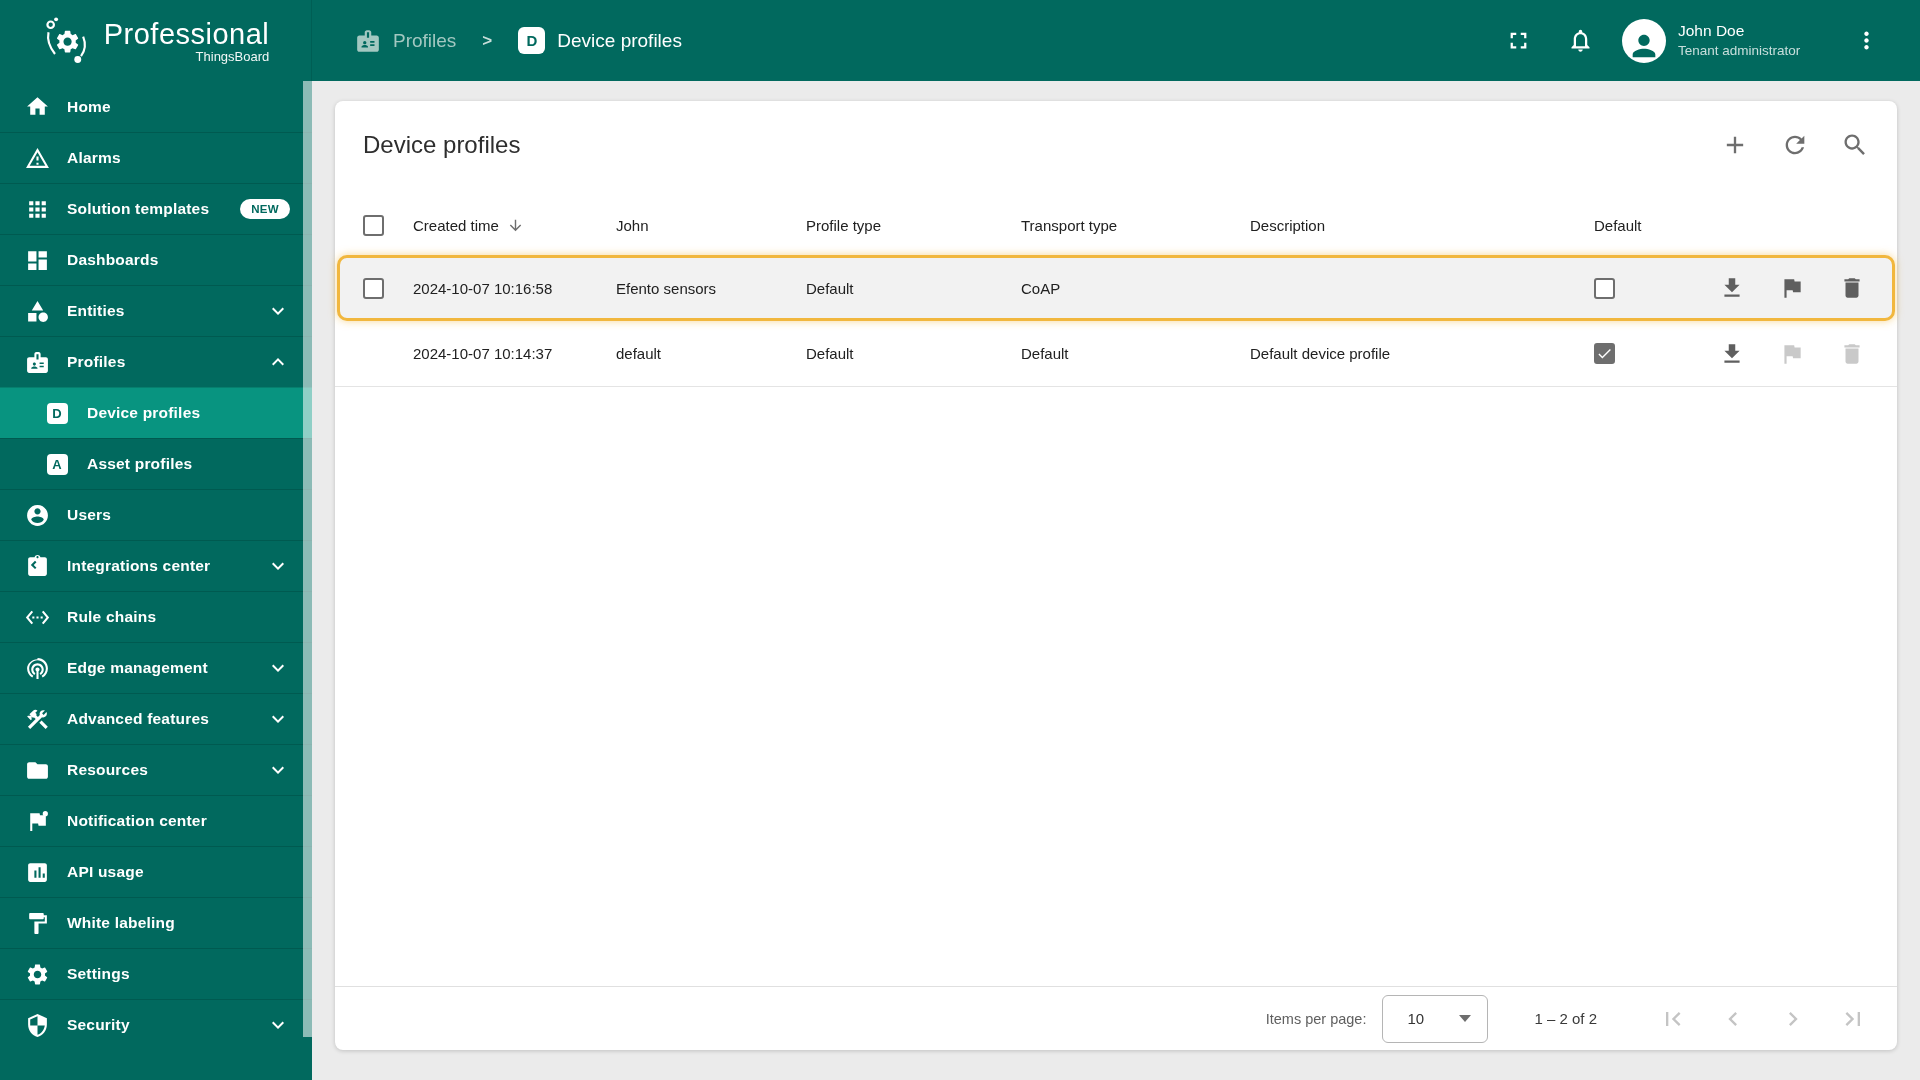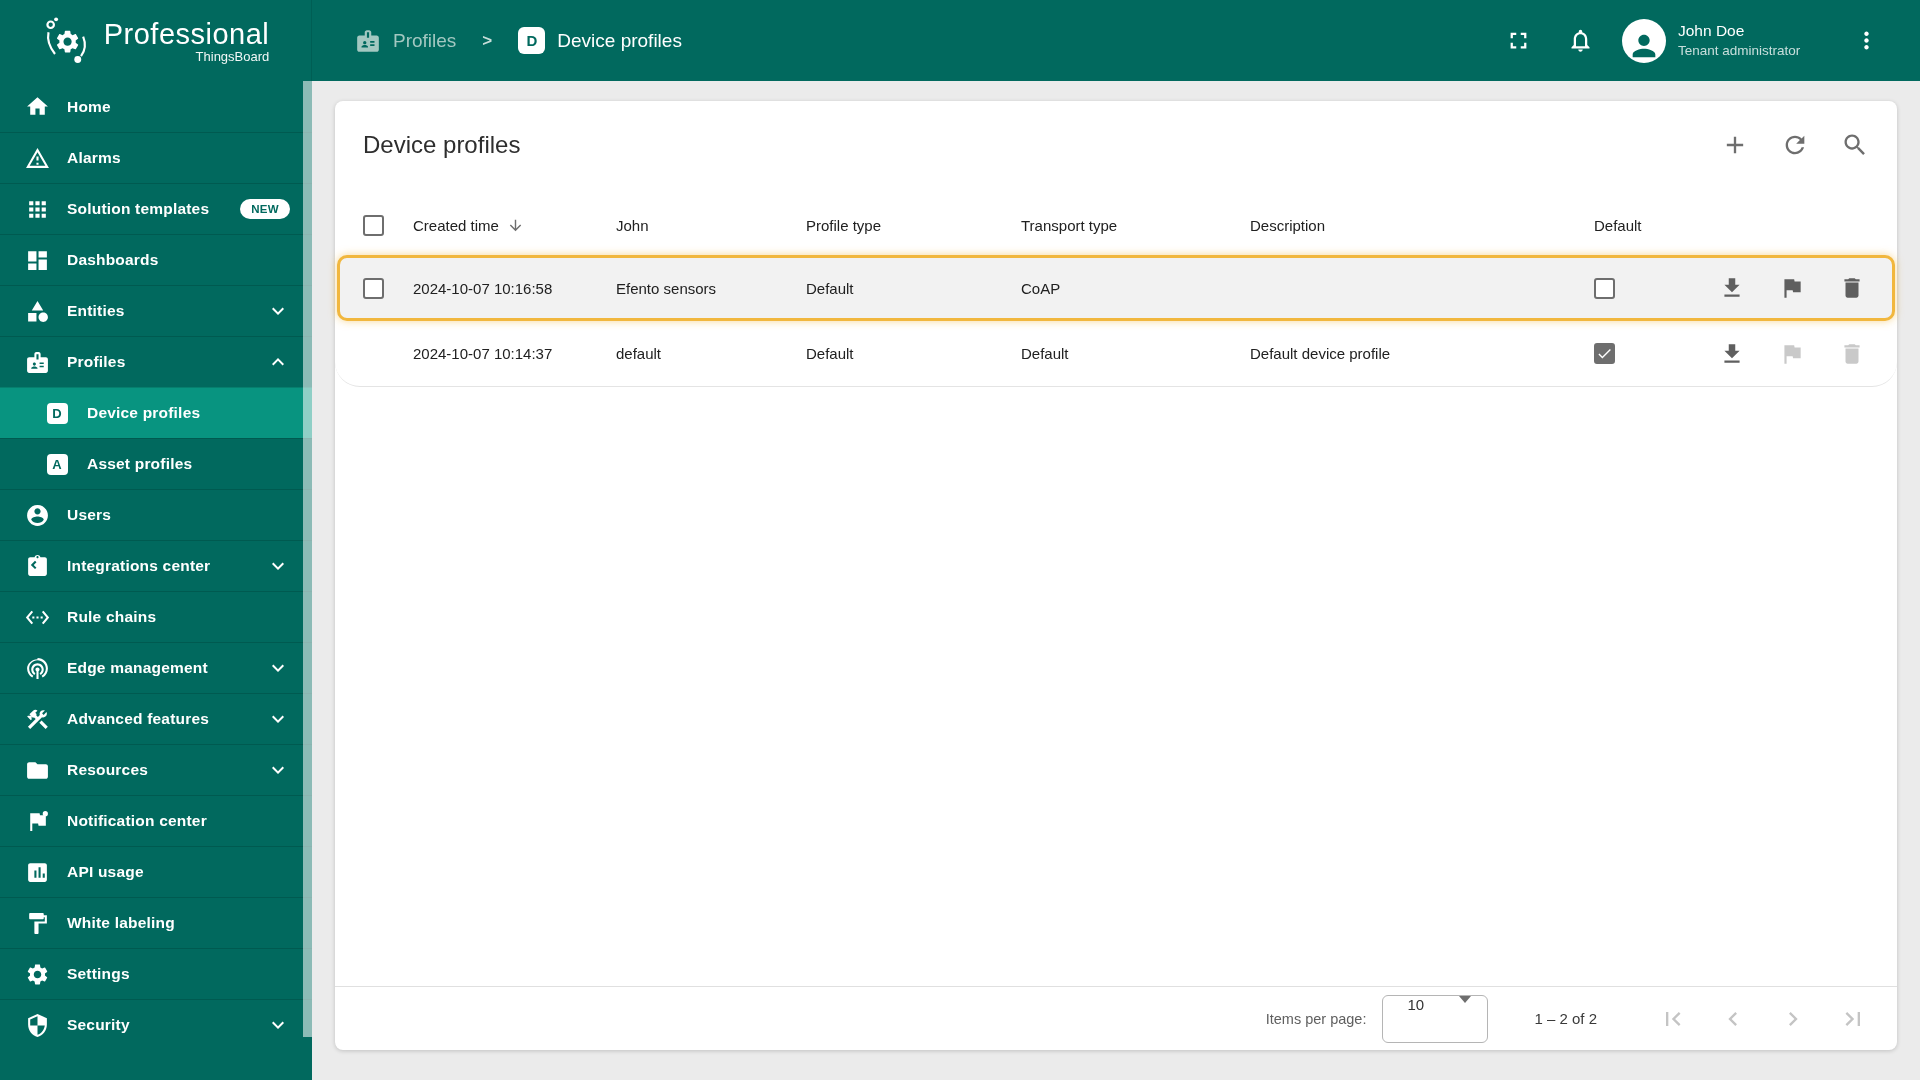--- a/index.html
+++ b/index.html
@@ -67,21 +67,21 @@
   .card-title { font-size:24px; font-weight:500; color:#2e2e2e; }
   .toolbar { display:flex; gap:20px; }
   .toolbar button { width:40px; height:40px; border:none; background:transparent; cursor:pointer;
     display:flex; align-items:center; justify-content:center; }
   .toolbar svg { width:28px; height:28px; fill:#6e6e6e; }
 
   
   .tgrid { display:grid; grid-template-columns:50px 203px 190px 215px 229px 344px 106px 1fr;
     align-items:center; }
   .thead { height:48px; margin-top:36px; padding:0 28px; font-size:15px; font-weight:400; color:#212121; }
-  .trow { height:66px; font-size:15px; color:#212121; padding:0 28px;border-radius:25px; }
+  .trow { height:66px; font-size:15px; color:#212121; padding:0 28px; }
   .trow.highlight { margin:6px 2px 0 2px; background:#f2f2f2; border:3px solid #f1b73e;
     border-radius:10px; box-shadow:0 0 9px rgba(241,183,62,.55); padding:0 23px; }
   .trow.normal { border-bottom:1px solid #e4e4e4; }
   .sort-wrap { display:flex; align-items:center; gap:8px; cursor:pointer; }
   .sort-wrap svg { width:17px; height:17px; fill:#6e6e6e; }
 
   .checkbox { width:21px; height:21px; border:2.5px solid #6e6e6e; border-radius:3px;
     background:#fff; cursor:pointer; }
   .checkbox.checked { background:#6e6e6e; border-color:#6e6e6e; display:flex;
     align-items:center; justify-content:center; }
@@ -95,21 +95,21 @@
   .actions button.disabled { cursor:default; }
   .actions button.disabled svg { fill:#c9c9c9; }
 
   .spacer { flex:1; }
 
   
   .card-footer { height:64px; border-top:1px solid #e0e0e0; display:flex; align-items:center;
     justify-content:flex-end; padding-right:22px; }
   .ipp-label { font-size:14.5px; color:#5f5f5f; margin-right:16px; }
   .ipp-select { width:106px; height:48px; border:1px solid #b5b5b5; border-radius:6px;
-    display:flex; align-items:flex-start; justify-content:space-between; padding:0 16px 0 24px;
+    display:flex; align-items:center; justify-content:space-between; padding:0 16px 0 24px;
     cursor:pointer; background:#fff; }
   .ipp-value { font-size:15px; color:#333; }
   .caret { width:0; height:0; border-left:6px solid transparent; border-right:6px solid transparent;
     border-top:7px solid #6e6e6e; }
   .range { font-size:15px; color:#3a3a3a; margin:0 54px 0 46px; }
   .pager { display:flex; gap:16px; }
   .pager button { width:44px; height:44px; border:none; background:transparent; display:flex;
     align-items:center; justify-content:center; cursor:default; }
   .pager svg { width:28px; height:28px; fill:#c4c4c4; }
 </style>

